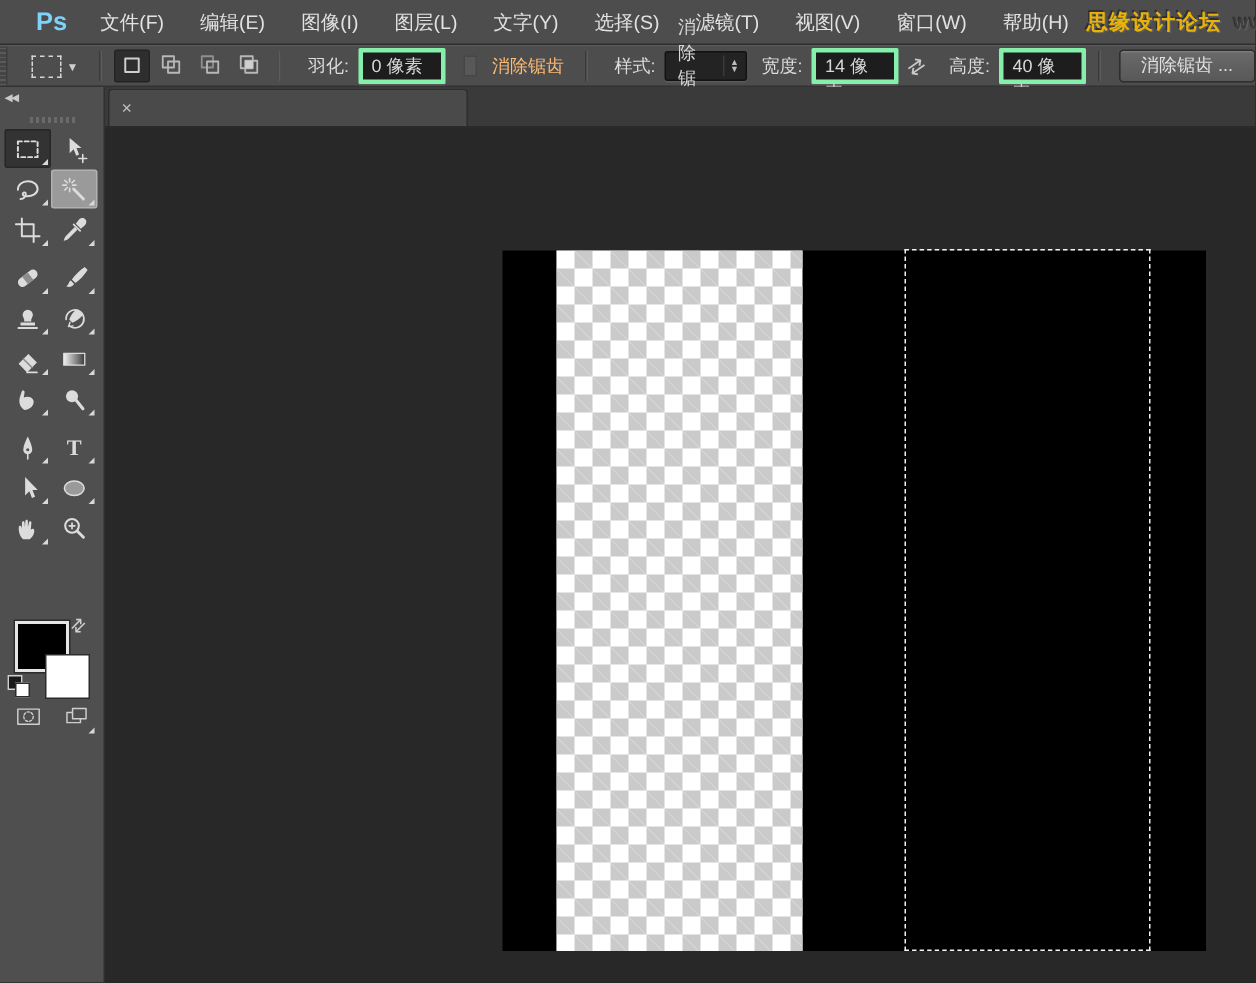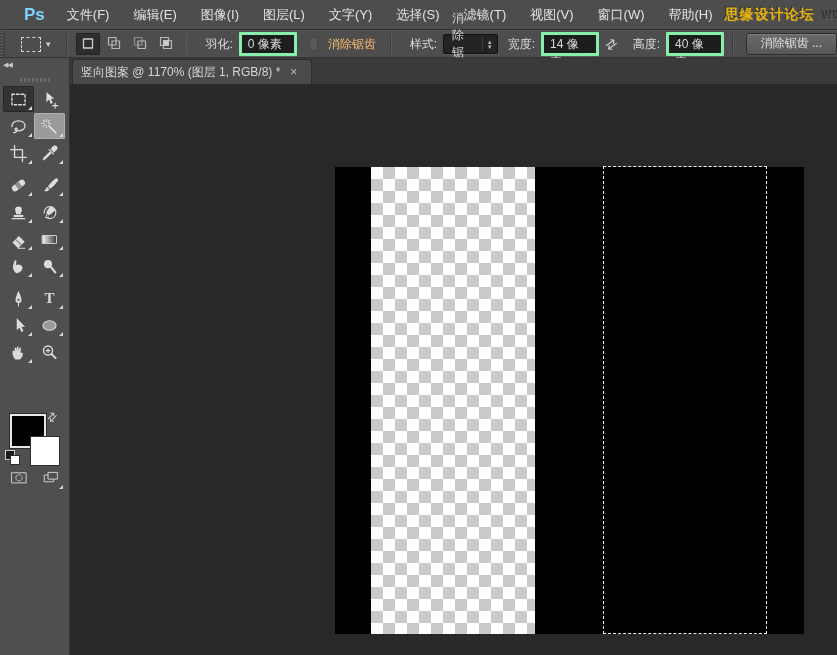--- a/index.html
+++ b/index.html
@@ -470,21 +470,20 @@
       <span><svg viewBox="0 0 24 24" fill="none" stroke="#dcdcdc" stroke-width="1.5" stroke-linecap="round" stroke-linejoin="round">
             <rect x="3.5" y="8" width="12" height="9" stroke="#cfcfcf" stroke-width="1.3"></rect>
             <rect x="8.5" y="4.5" width="12" height="9" fill="#4f4f4f" stroke="#cfcfcf" stroke-width="1.3"></rect>
           </svg></span>
     </div>
   </div>
 </div>
 
 <div class="tabbar">
   <div class="doc-tab">
-    <span>竖向图案 @ 1170% (图层 1, RGB/8) *</span>
     <span class="tab-close">×</span>
   </div>
 </div>
 
 <div class="canvas-area">
   <div class="document" style="background: rgb(0, 0, 0);">
     <div class="checker"></div>
     <div class="selection"></div>
   </div>
 </div>

